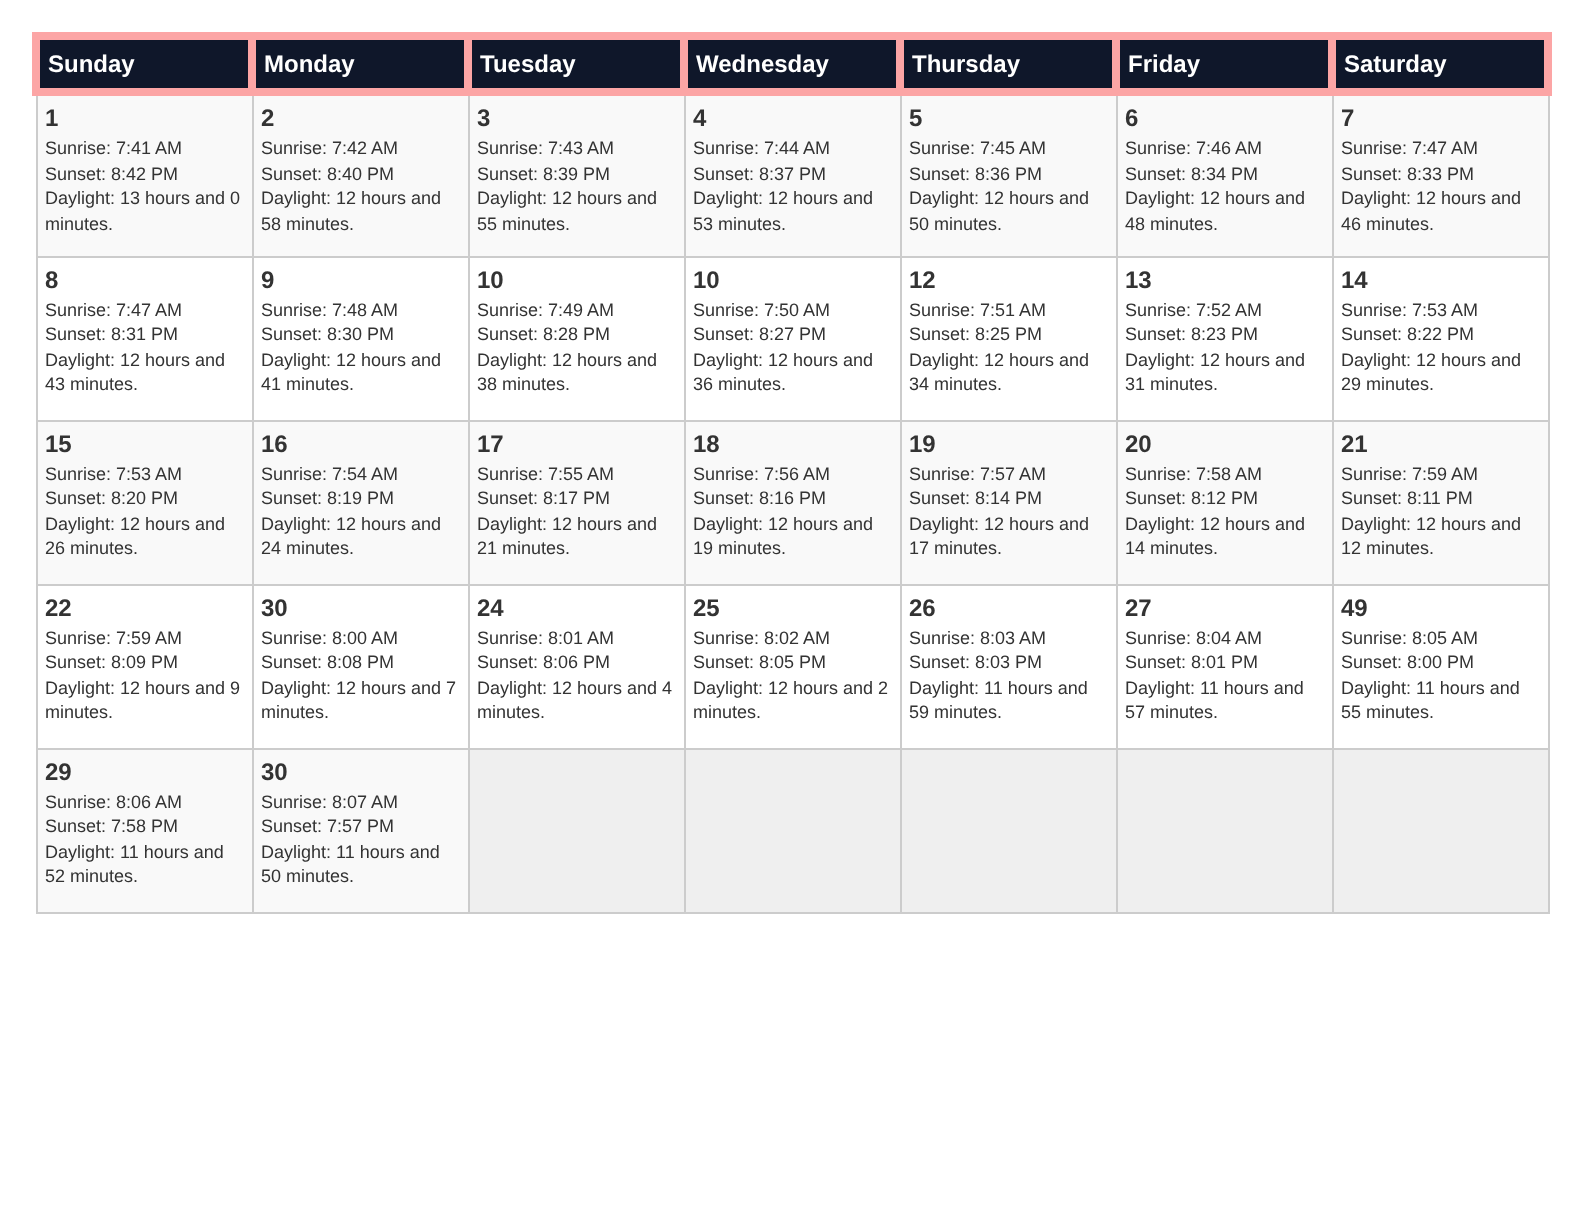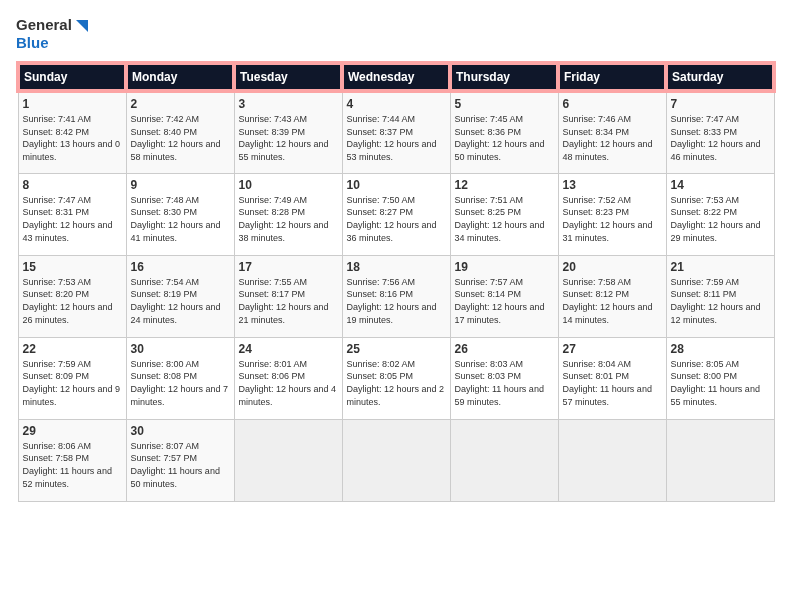--- a/index.html
+++ b/index.html
@@ -74,34 +74,20 @@
     .cell-text {
       font-size: 9px;
       line-height: 1.4;
       text-align: right;
     }
   </style>
 </head>
 <body>
 
 <div class="container">
-  <div class="header">
-    <div class="logo">
-  <div style="font-size:15px; font-weight:bold; line-height:1.15; color:#333;">
-    <div>General<span style="display:inline-block; margin-left:2px;"><svg width="16" height="16" viewBox="0 0 16 16" style="vertical-align:middle;">
-                <polygon points="2,2 14,2 14,14" fill="#1a6fc4"></polygon>
-              </svg></span></div>
-    <div style="color:#1a6fc4;">Blue</div>
-  </div>
-</div>
-    <div class="title-block">
-      <div class="month-title"></div>
-      <div class="subtitle"></div>
-    </div>
-  </div>
 
   <table>
     <thead>
       <tr>
         <th>Sunday</th>
         <th>Monday</th>
         <th>Tuesday</th>
         <th>Wednesday</th>
         <th>Thursday</th>
         <th>Friday</th>
@@ -218,21 +204,21 @@
       </td>
           <td>
         <span class="day-num">26</span>
         <span class="cell-text">Sunrise: 8:03 AM<br>Sunset: 8:03 PM<br>Daylight: 11 hours and 59 minutes.</span>
       </td>
           <td>
         <span class="day-num">27</span>
         <span class="cell-text">Sunrise: 8:04 AM<br>Sunset: 8:01 PM<br>Daylight: 11 hours and 57 minutes.</span>
       </td>
           <td>
-        <span class="day-num">28</span>
+        <span class="day-num">49</span>
         <span class="cell-text">Sunrise: 8:05 AM<br>Sunset: 8:00 PM<br>Daylight: 11 hours and 55 minutes.</span>
       </td>
         </tr>
         <tr>
           <td>
         <span class="day-num">29</span>
         <span class="cell-text">Sunrise: 8:06 AM<br>Sunset: 7:58 PM<br>Daylight: 11 hours and 52 minutes.</span>
       </td>
           <td>
         <span class="day-num">30</span>

